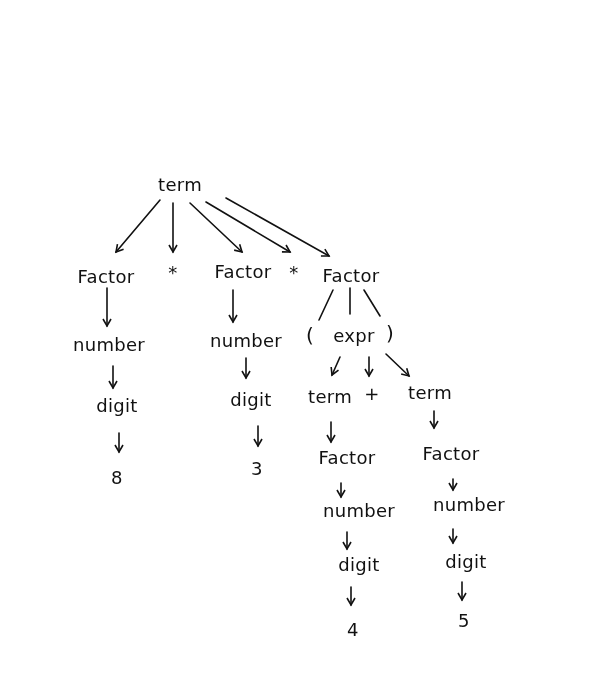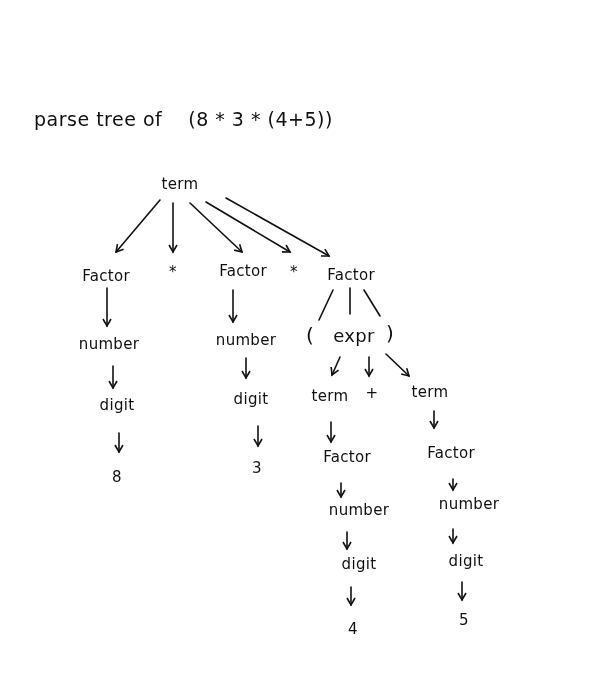--- a/index.html
+++ b/index.html
@@ -2,21 +2,21 @@
 <html><head>
   <meta charset="utf-8">
   <style>
     html, body { margin: 0; padding: 0; background: #ffffff; }
     body { width: 610px; height: 700px; position: relative; overflow: hidden; }
     .canvas { position: absolute; left: 0; top: 0; width: 610px; height: 700px; }
     svg { position: absolute; left: 0; top: 0; }
     .lbl {
       position: absolute;
       font-family: "DejaVu Sans", sans-serif;
-      font-size: 15px;
+      font-size: 18px;
       color: #111;
       white-space: nowrap;
       transform: translate(-50%, -50%);
       letter-spacing: 0.3px;
     }
     .title {
       position: absolute;
       font-family: "DejaVu Sans", sans-serif;
       font-size: 19px;
       color: #111;
@@ -24,23 +24,20 @@
       left: 34px; top: 108px;
       letter-spacing: 0.5px;
     }
     .title .expr { margin-left: 26px; }
   </style>
 </head>
 <body>
 
 <div class="canvas">
 
-  <div class="title">
-    <span>parse tree of</span><span class="expr">(8 * 3 * (4+5))</span>
-  </div>
 
   <svg width="610" height="700">
     <defs>
       <marker id="ah" markerWidth="10" markerHeight="10" refX="8" refY="5" orient="auto" markerUnits="userSpaceOnUse">
         <path d="M1,1 L8,5 L1,9" fill="none" stroke="#111" stroke-width="1.6"></path>
       </marker>
     </defs>
     <g stroke="#111" stroke-width="1.6" fill="none" stroke-linecap="round">
 
       <line x1="160" y1="200" x2="116" y2="252" marker-end="url(#ah)"></line>

